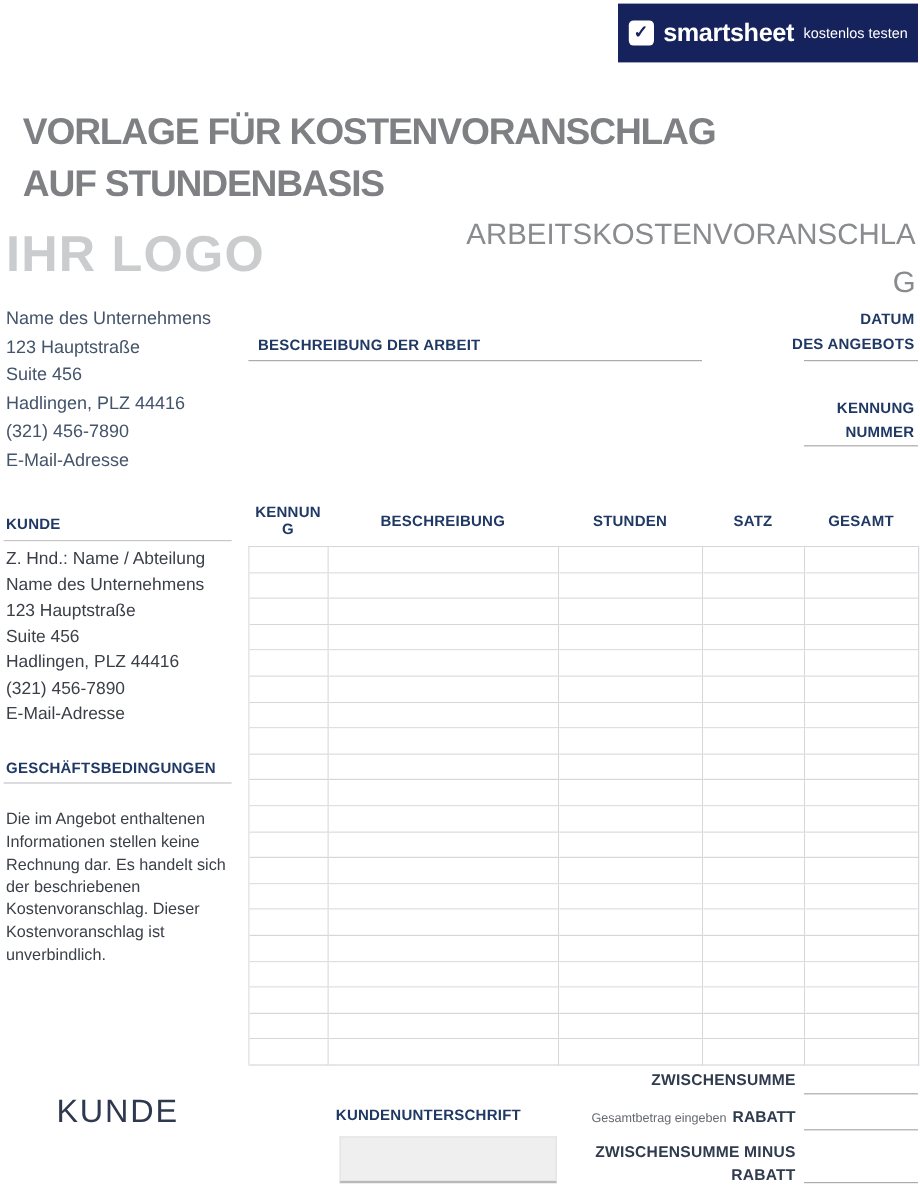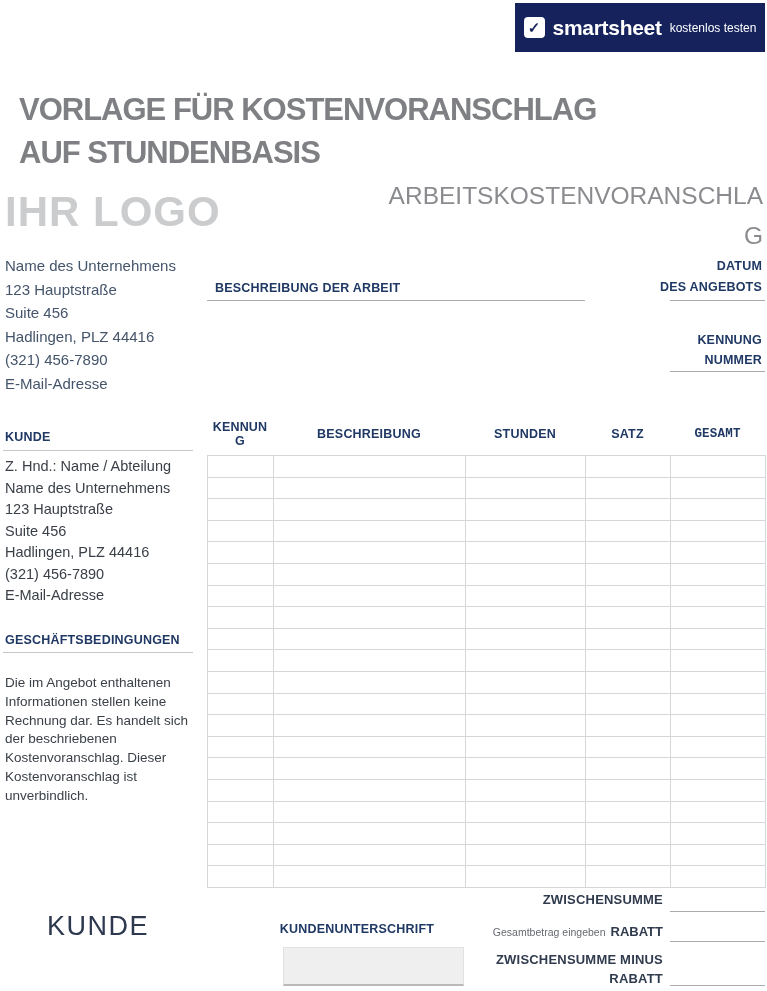--- a/index.html
+++ b/index.html
@@ -49,21 +49,21 @@
   .sec-uline{position:absolute;height:0;border-bottom:1px solid #c6c6c8;}
   .kunde-uline{left:3px;top:450px;width:190px;}
   .terms-uline{left:3px;top:652px;width:190px;}
 
   
   .thead{position:absolute;left:207px;top:416px;width:558px;height:36px;display:flex;justify-content:flex-end;}
   .th{display:flex;align-items:center;justify-content:center;text-align:center;
       font-size:12.5px;font-weight:bold;letter-spacing:0.2px;color:#1f3864;line-height:14.5px;
       box-sizing:border-box;padding:0 4px;}
   .th-break{word-break:break-all;}
-  .c1{width:66px;}.c2{width:192px;}.c3{width:120px;}.c4{width:85px;}.c5{width:95px;font-family:Liberation Mono, monospace;}
+  .c1{width:66px;}.c2{width:192px;}.c3{width:120px;}.c4{width:85px;}.c5{width:95px;}
   .items-grid{position:absolute;left:207px;top:455px;border-left:1px solid #d7d7da;border-top:1px solid #d7d7da;}
   .grid-row{display:flex;height:21.6px;}
   .grid-cell{box-sizing:border-box;border-right:1px solid #d7d7da;border-bottom:1px solid #d7d7da;background:#ffffff;}
 
   
   .total-label{position:absolute;font-size:13px;font-weight:bold;letter-spacing:0.2px;color:#303b4e;}
   .subtotal-label{right:104px;top:892px;}
   .discount-row{position:absolute;right:104px;top:922px;white-space:nowrap;}
   .hint{font-size:10.5px;font-weight:normal;color:#666a70;margin-right:5px;}
   .dlabel{font-size:13px;font-weight:bold;color:#303b4e;}

